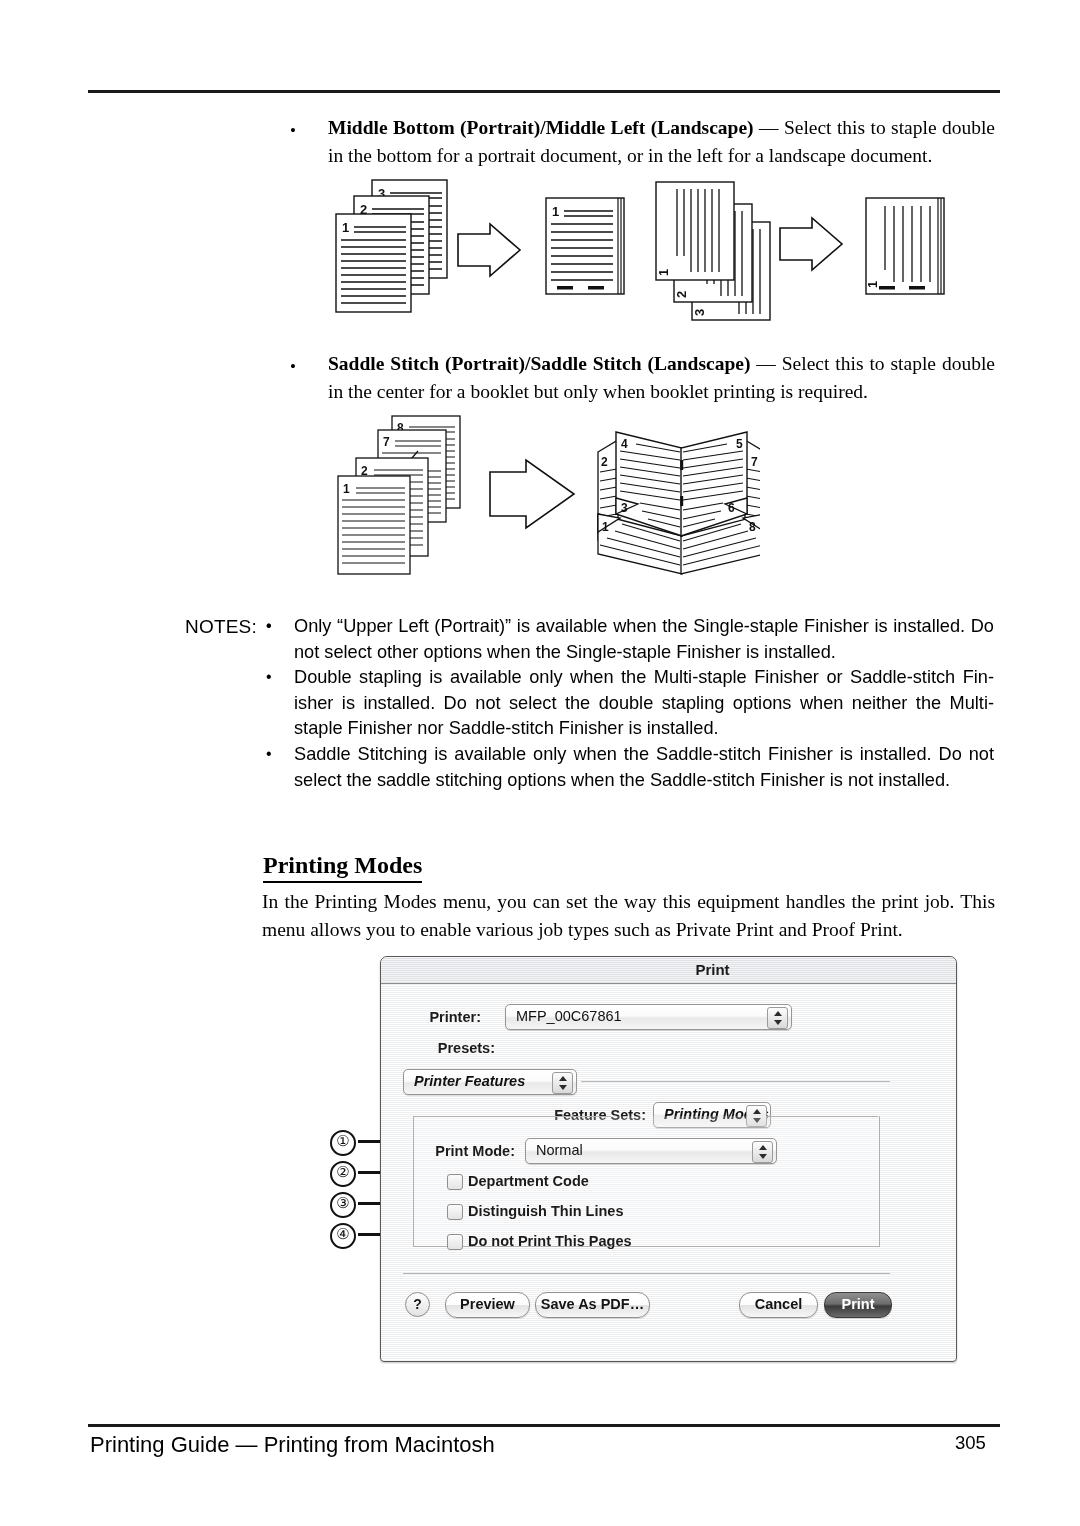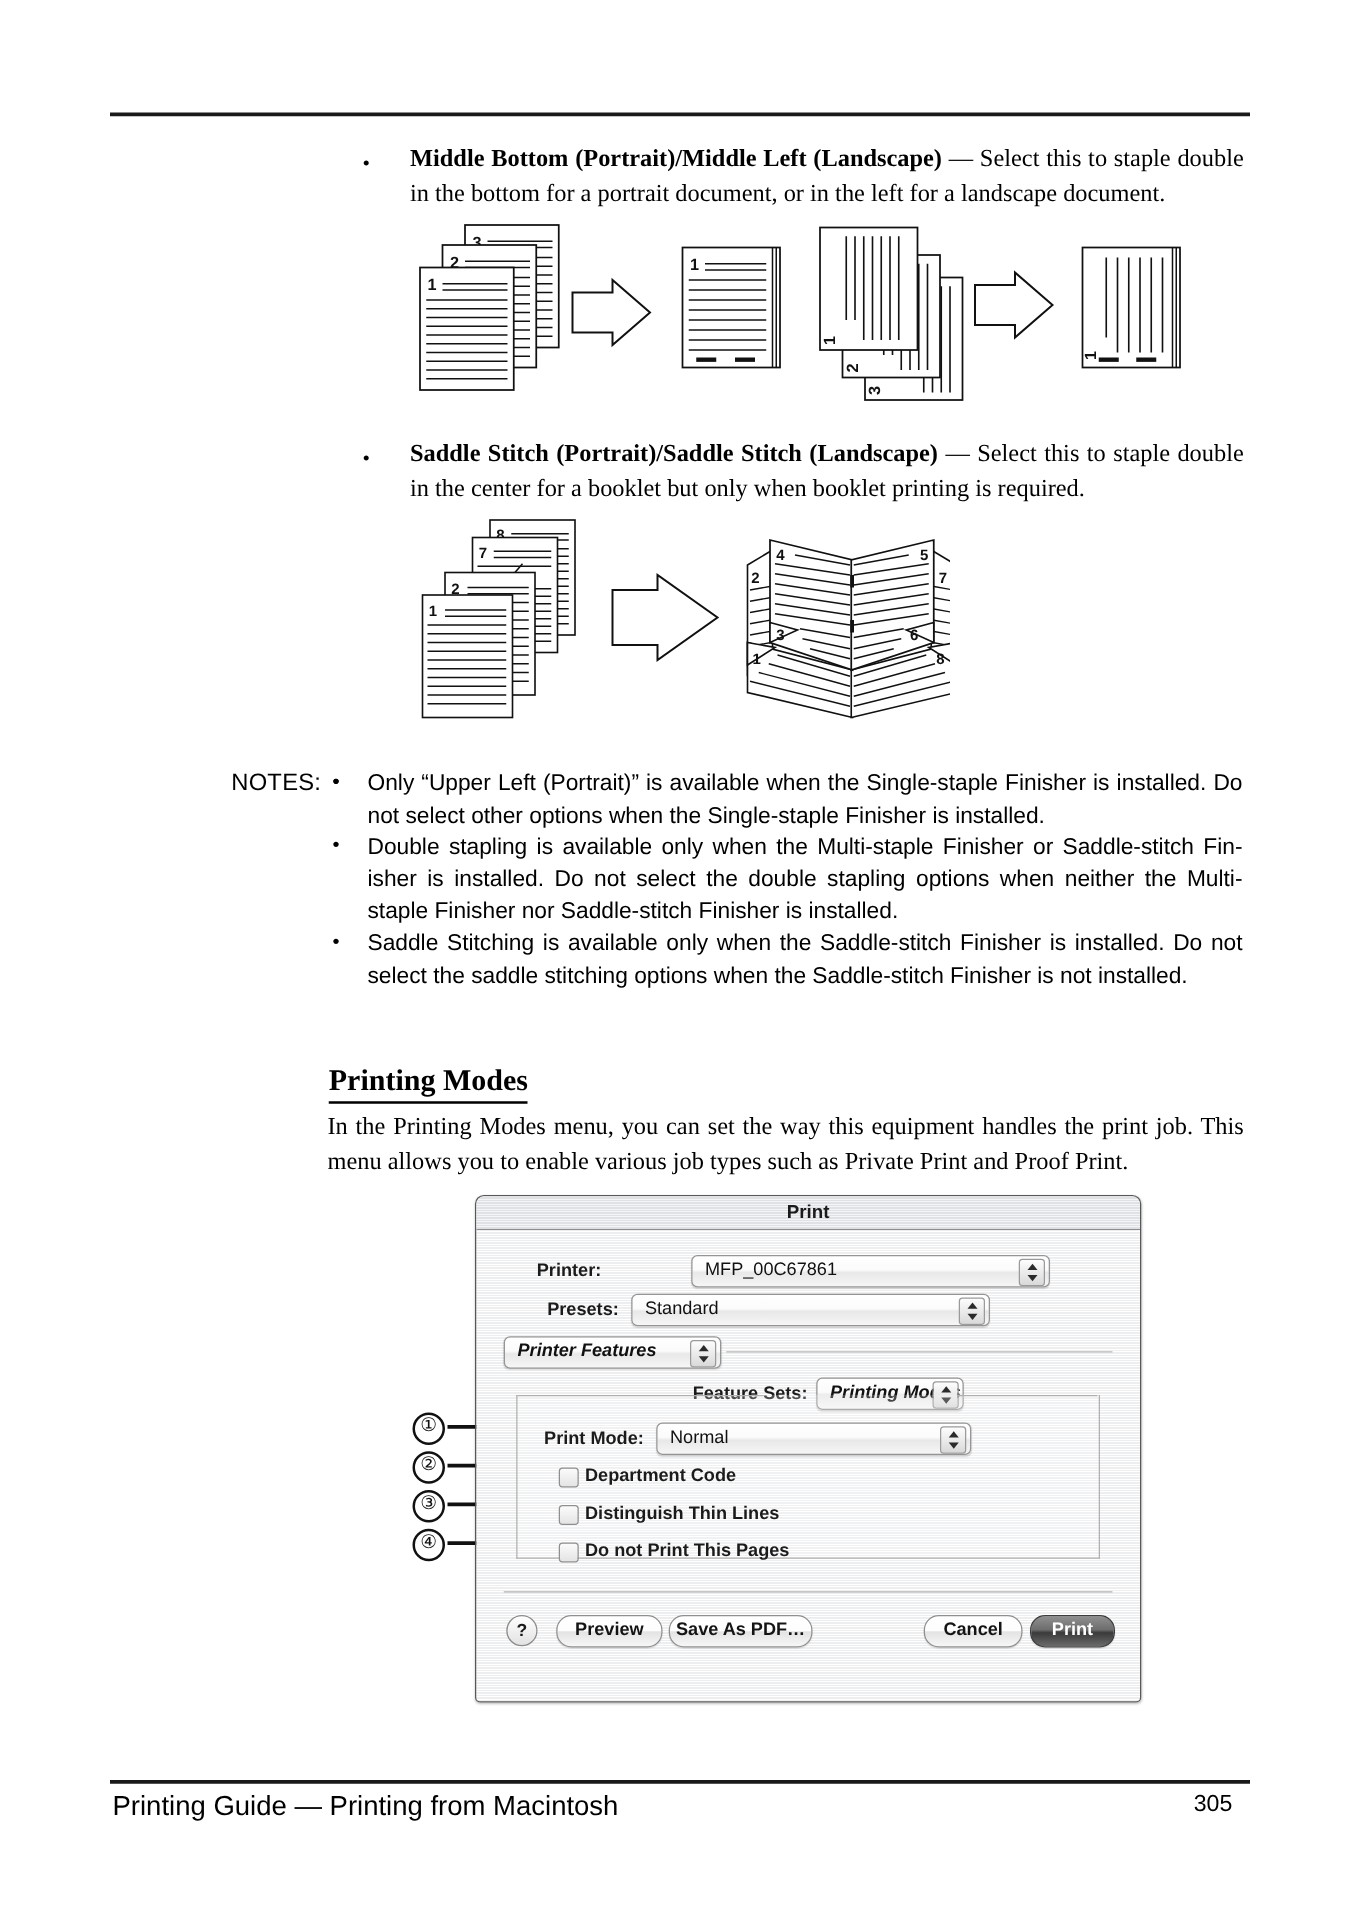--- a/index.html
+++ b/index.html
@@ -76,20 +76,21 @@
   .dialog {
     position:absolute; left:380px; top:956px; width:531px; height:404px;
     border:1px solid #585858;
     border-radius:7px 7px 4px 4px;
     background:
       repeating-linear-gradient(to bottom,
         #ffffff 0px, #ffffff 1px, #eceef0 1px, #eceef0 2px);
     box-shadow:0 1px 2px rgba(0,0,0,0.25);
     font-family:"Liberation Sans", sans-serif;
     overflow:hidden;
+    padding-left:44px;
   }
   .dlg-titlebar {
     position:absolute; left:0; top:0; width:100%; height:26px;
     background:
       repeating-linear-gradient(to bottom,
         #f4f5f6 0px, #f4f5f6 1px, #dfe1e4 1px, #dfe1e4 2px);
     border-bottom:1px solid #8d8d8d;
     border-radius:6px 6px 0 0;
   }
   .dlg-title {
@@ -541,30 +542,26 @@
 
 <div class="callout" style="left:330px; top:1223px;">④</div>
 <div class="callline" style="left:358px; top:1233px; width:78px;"></div>
 
 <div class="dialog">
 
   <div class="dlg-titlebar"></div>
   <div class="dlg-title">Print</div>
 
   <div class="row-label" style="left:16px; top:52px; width:84px;">Printer:</div>
-  <div class="popup" style="left:124px; top:47px; width:285px;margin-left:48px;">
+  <div class="popup" style="left:124px; top:47px; width:285px;">
     <span class="pv">MFP_00C67861</span>
     <span class="arrowbox"></span>
   </div>
 
   <div class="row-label" style="left:30px; top:83px; width:84px;">Presets:</div>
-  <div class="popup" style="left:124px; top:78px; width:285px;">
-    <span class="pv">Standard</span>
-    <span class="arrowbox"></span>
-  </div>
 
   <div class="popup bold" style="left:22px; top:112px; width:172px;">
     <span class="pv">Printer Features</span>
     <span class="arrowbox"></span>
   </div>
   <div class="hairline" style="left:200px; top:124px; width:309px;"></div>
 
   <div class="row-label" style="left:155px; top:150px; width:110px;">Feature Sets:</div>
   <div class="popup bold" style="left:272px; top:145px; width:116px;">
     <span class="pv">Printing Modes</span>

